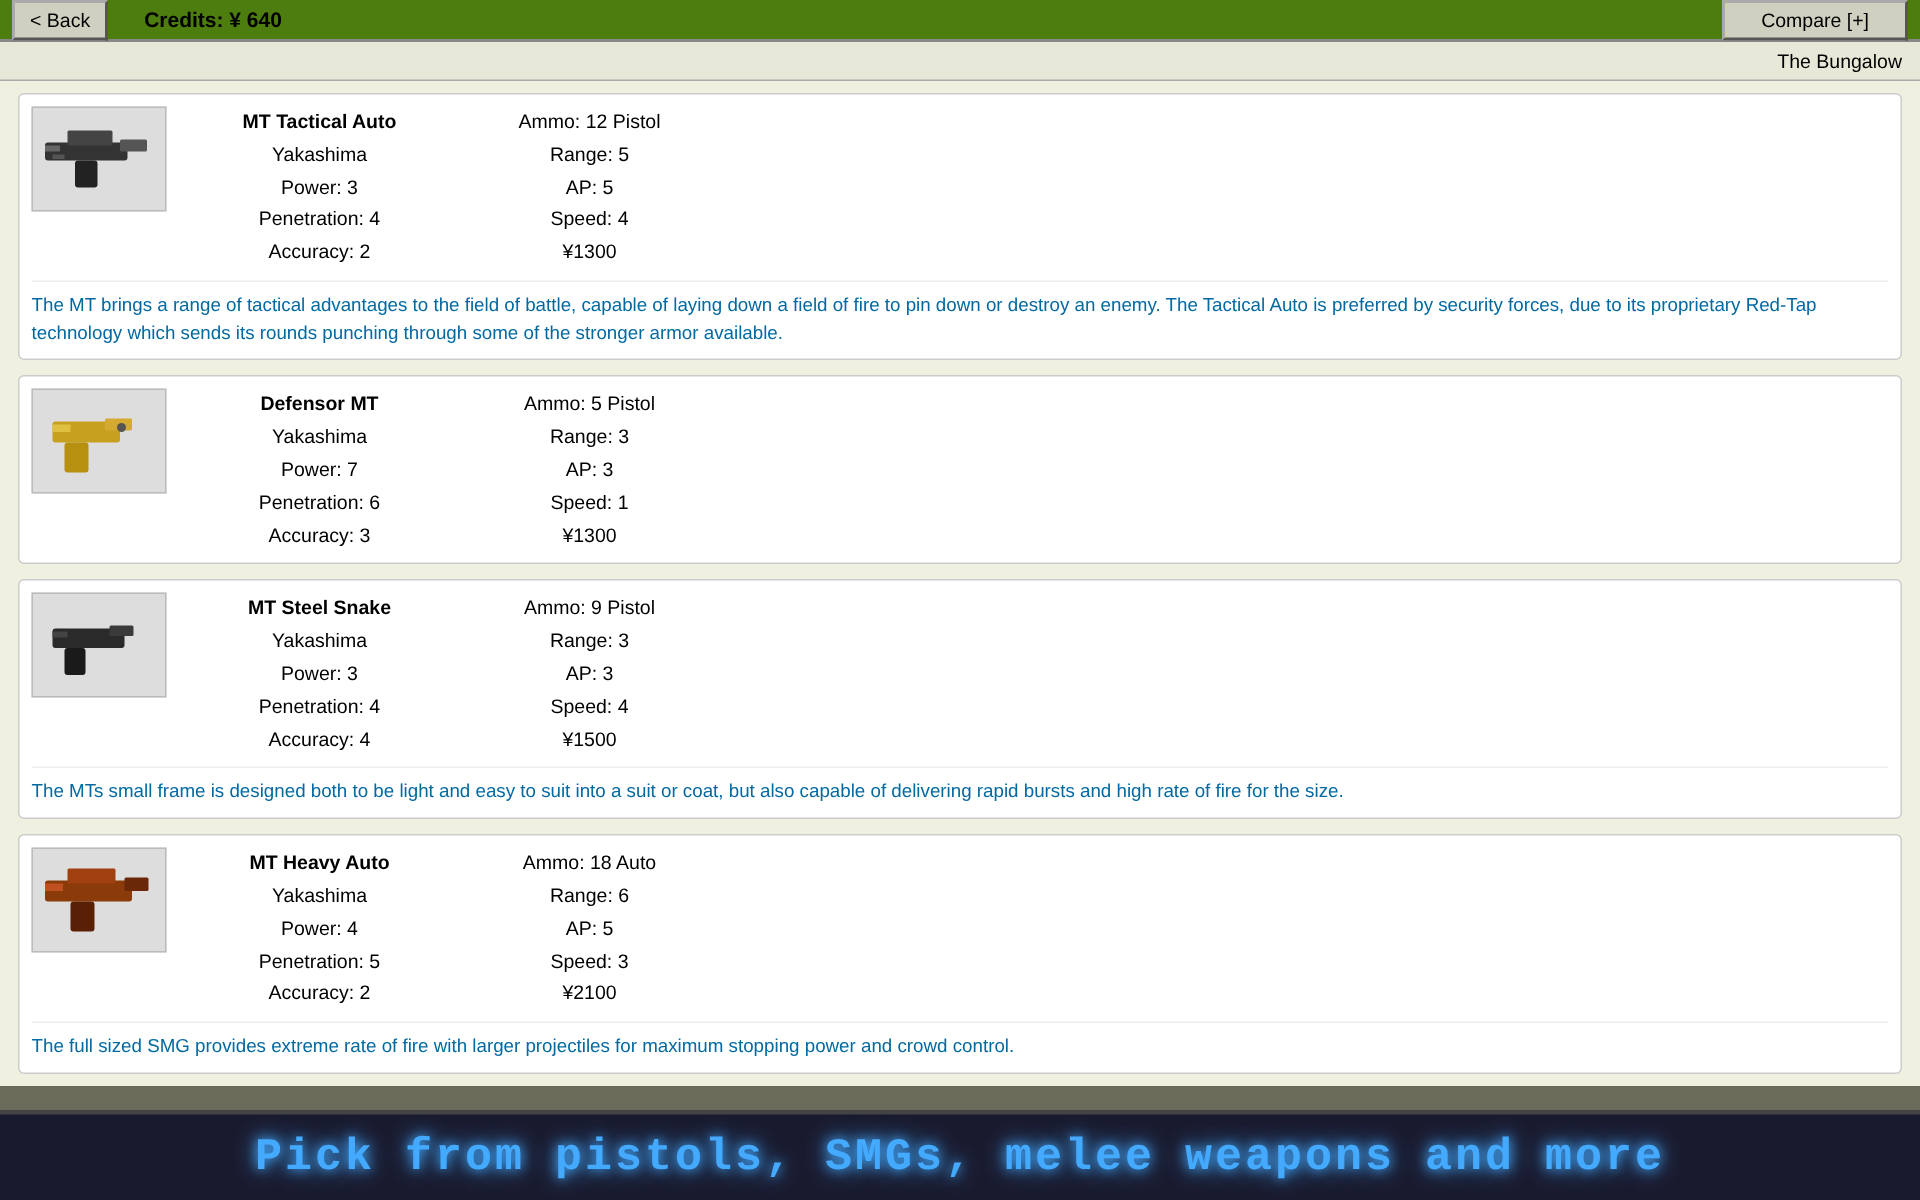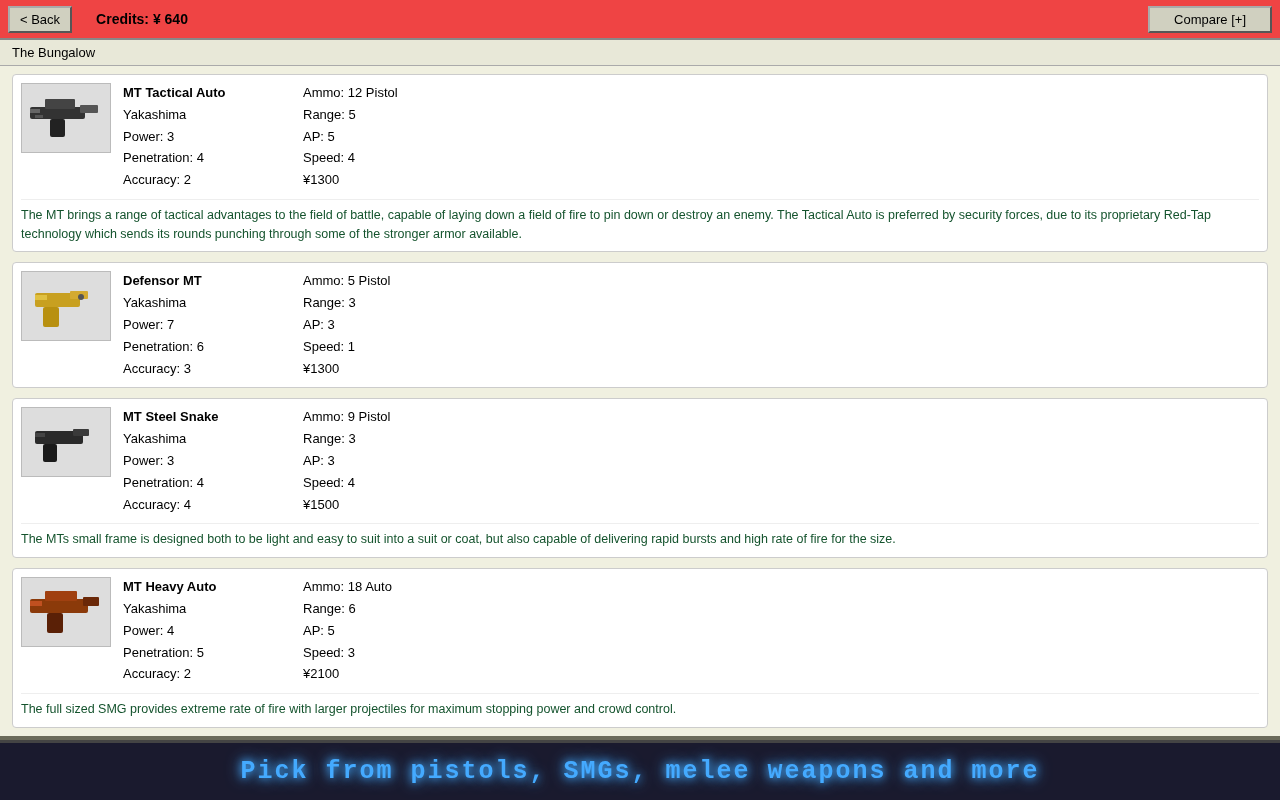--- a/index.html
+++ b/index.html
@@ -11,24 +11,24 @@
       height: 800px;
       overflow: hidden;
       position: relative;
     }
 
     
     #top-bar {
       display: flex;
       align-items: center;
       justify-content: space-between;
-      background: #ef4444;
+      background: #4d7c0f;
       border-bottom: 2px solid #888;
       padding: 4px 8px;
-      height: 40px;
+      height: 28px;
     }
     #back-button {
       background: #d0d0c0;
       border: 2px outset #aaa;
       padding: 4px 10px;
       cursor: pointer;
       font-size: 13px;
     }
     #credits {
       font-size: 14px;
@@ -42,20 +42,21 @@
       cursor: pointer;
       font-size: 13px;
     }
 
     
     #location-bar {
       background: #e8e8d8;
       border-bottom: 1px solid #aaa;
       padding: 5px 12px;
       font-size: 13px;
+      text-align: right;
     }
 
     
     #main-content {
       background: #f0f0e0;
       height: calc(800px - 40px - 30px - 60px);
       overflow-y: auto;
       padding: 8px 12px;
     }
 
@@ -83,33 +84,34 @@
       justify-content: center;
       overflow: hidden;
     }
     .weapon-stats {
       flex: 1;
     }
     .weapon-stats-grid {
       display: grid;
       grid-template-columns: 180px 180px;
       gap: 1px 0;
+      text-align: center;
     }
     .weapon-stats-grid span {
       display: block;
       line-height: 1.6;
     }
     .weapon-name {
       font-weight: bold;
       font-size: 13px;
     }
     .weapon-desc {
       margin-top: 8px;
       font-size: 12.5px;
-      color: #14532d;
+      color: #0369a1;
       line-height: 1.5;
       border-top: 1px solid #eee;
       padding-top: 6px;
     }
 
     
     #bottom-banner {
       position: absolute;
       bottom: 0;
       left: 0;
@@ -117,21 +119,21 @@
       height: 60px;
       background: #1a1a2e;
       border-top: 3px solid #444;
       display: flex;
       align-items: center;
       justify-content: center;
       overflow: hidden;
     }
     #banner-text {
       font-family: 'Courier New', monospace;
-      font-size: 25px;
+      font-size: 30px;
       font-weight: bold;
       color: #4af;
       text-shadow: 0 0 8px #4af, 0 0 16px #4af;
       letter-spacing: 2px;
       white-space: nowrap;
     }
 
     
     .gun-svg {
       width: 82px;

